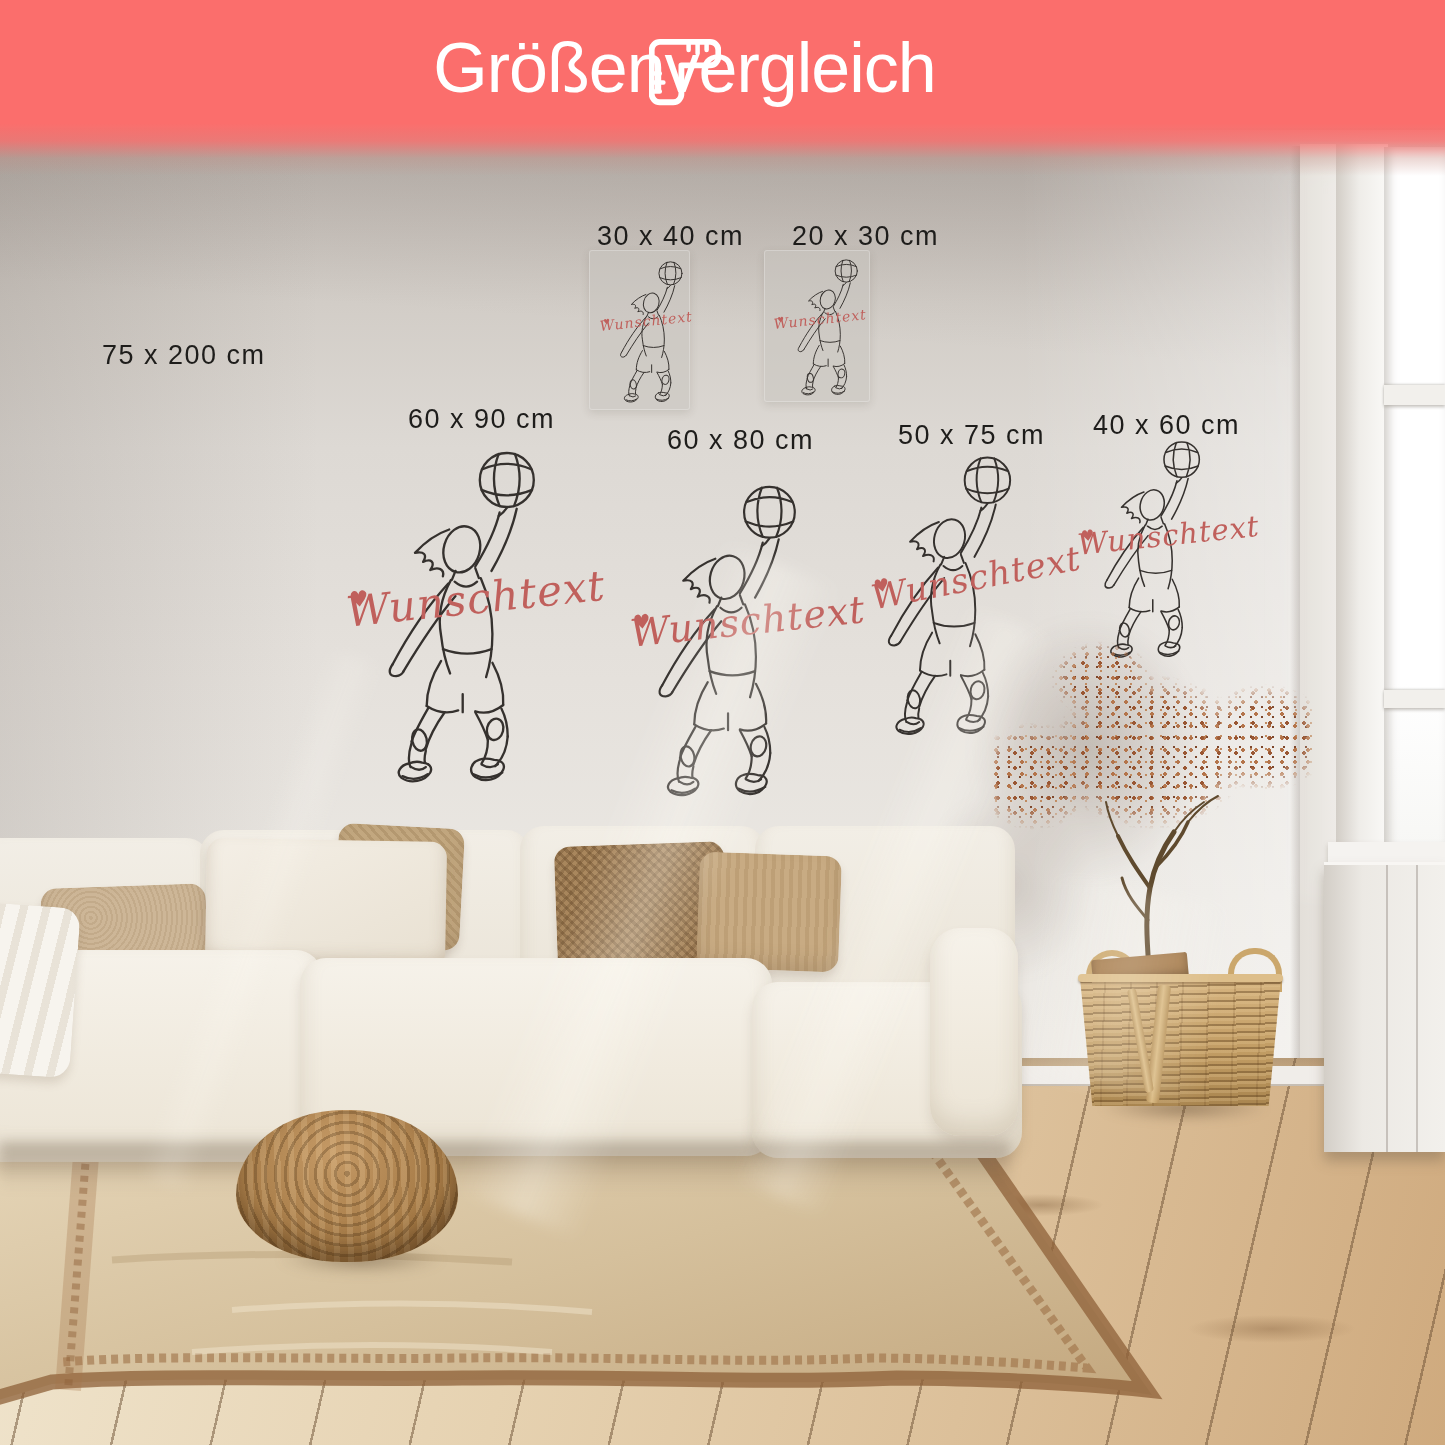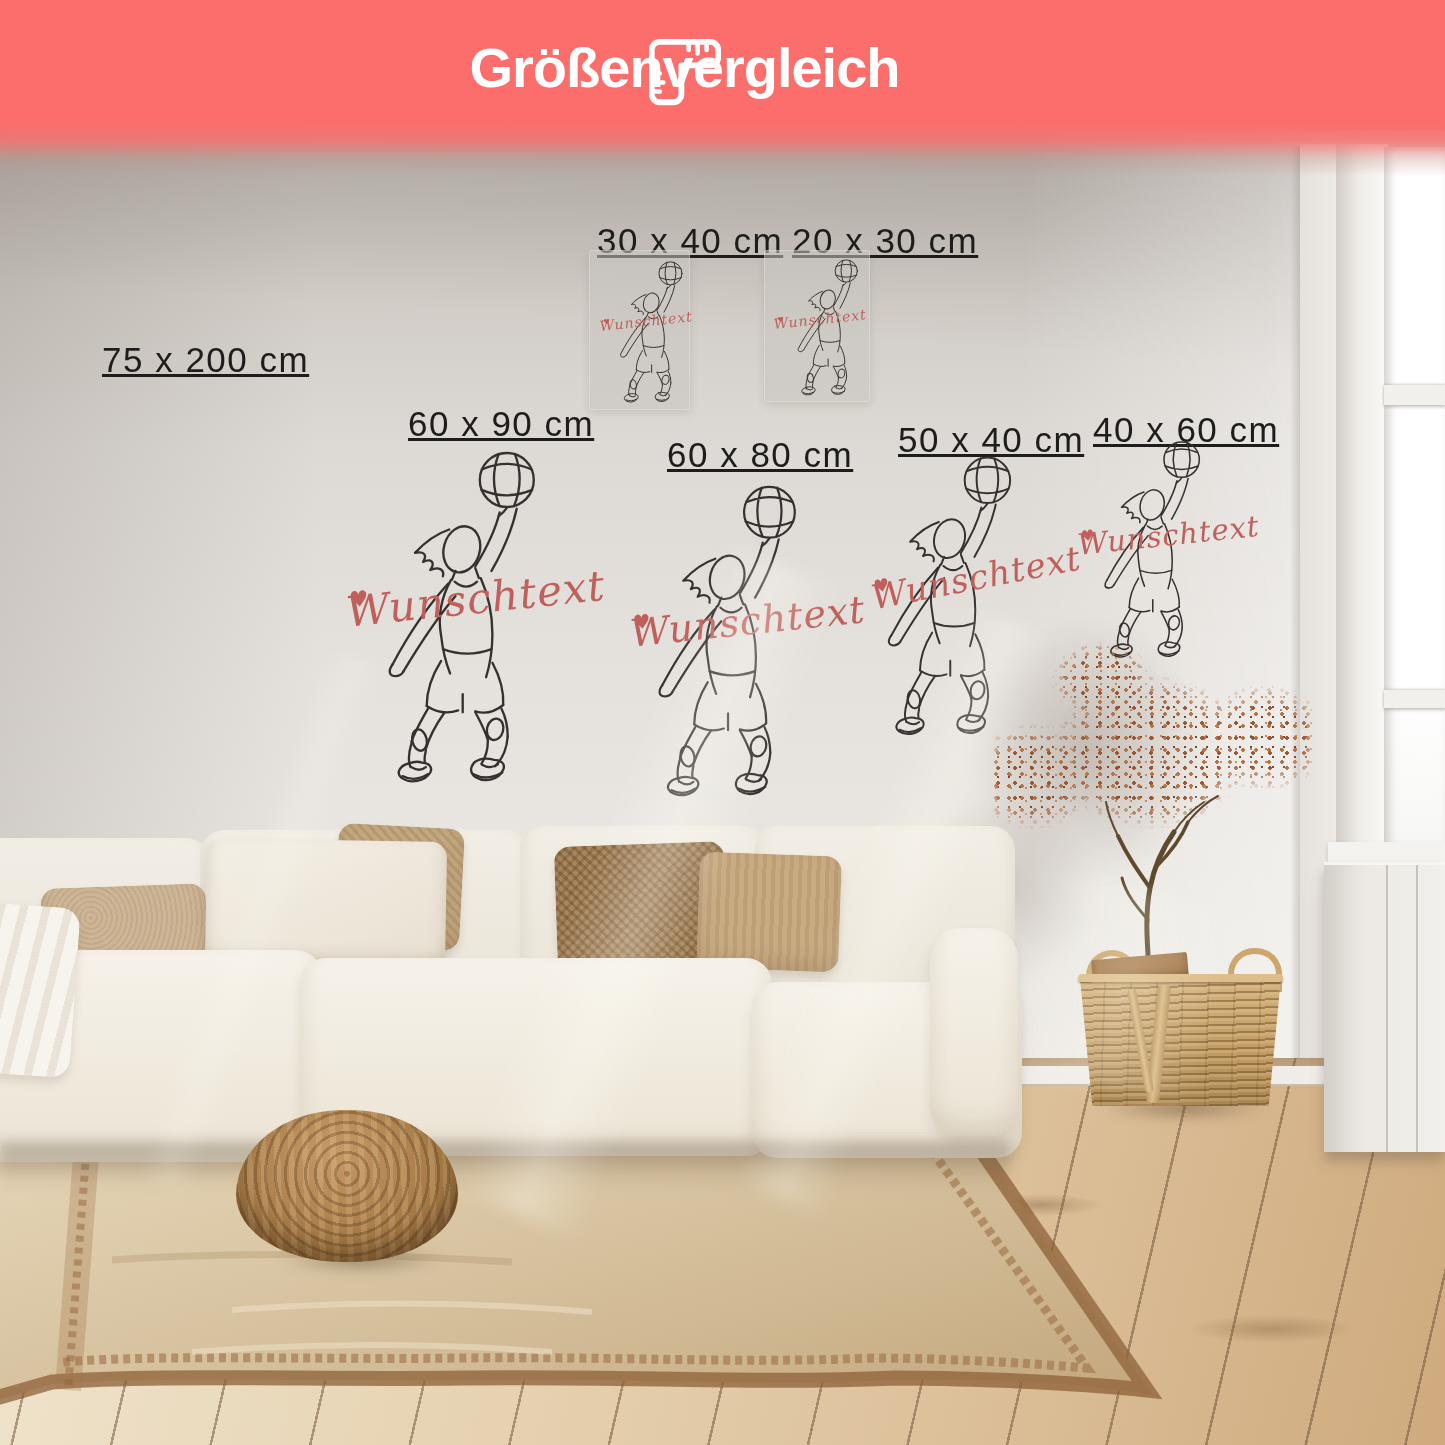--- a/index.html
+++ b/index.html
@@ -17,26 +17,26 @@
   .wall-top-shade{left:0;top:128px;width:100%;height:250px;
         background:linear-gradient(184deg,rgba(115,104,98,.25),rgba(115,104,98,0) 72%);}
 
   
   .banner{left:0;top:0;width:100%;height:176px;
         background:linear-gradient(180deg,var(--accent) 0%,var(--accent) 70%,
         rgba(250,110,108,.80) 80%,rgba(200,140,130,.35) 90%,rgba(168,156,150,0) 100%);}
   .title-row{left:0;top:22px;width:100%;height:92px;position:absolute;display:flex;
         align-items:center;justify-content:center;gap:26px;transform:translateX(-38px);}
   .title-row svg{position:static;}
-  .banner-title{position:static;color:#fff;font-size:56px;font-weight:700;
+  .banner-title{position:static;color:#fff;font-size:70px;font-weight:400;
         letter-spacing:-1px;line-height:1;}
 
   
-  .size-label{color:var(--label);font-size:35px;font-weight:500;letter-spacing:1.5px;
-        white-space:nowrap;text-decoration:underline;}
+  .size-label{color:var(--label);font-size:27px;font-weight:500;letter-spacing:1.5px;
+        white-space:nowrap;}
 
   
   .card{background:rgba(201,197,192,.55);border-radius:3px;
         box-shadow:0 3px 9px rgba(80,70,60,.14), inset 0 0 0 1px rgba(255,255,255,.25);}
 
   
   .figure{color:var(--line);}
   .figure svg{position:static;width:100%;height:100%;display:block;}
   .wtext{color:var(--script-red);font-family:"DejaVu Serif",serif;font-style:italic;
         white-space:nowrap;transform:rotate(-6deg);transform-origin:left center;
@@ -207,22 +207,22 @@
     <div class="mullion" style="top:543px;height:18px"></div>
   </div>
   <div class="sill"></div>
 
   <div class="plant-shadow"></div>
 
   <div class="size-label" style="left:102px;top:340px">75 x 200 cm</div>
   <div class="size-label" style="left:597px;top:221px">30 x 40 cm</div>
   <div class="size-label" style="left:792px;top:221px">20 x 30 cm</div>
   <div class="size-label" style="left:408px;top:404px">60 x 90 cm</div>
-  <div class="size-label" style="left:667px;top:435px">60 x 80 cm</div>
-  <div class="size-label" style="left:898px;top:420px">50 x 40 cm</div>
+  <div class="size-label" style="left:667px;top:425px">60 x 80 cm</div>
+  <div class="size-label" style="left:898px;top:420px">50 x 75 cm</div>
   <div class="size-label" style="left:1093px;top:410px">40 x 60 cm</div>
 
   <div class="card" style="left:589px;top:250px;width:101px;height:160px"></div>
   <div class="figure" style="left:612px;top:258px;width:77px;height:146px">
     <svg viewBox="0 0 200 380">
         <use href="#player"></use>
       </svg>
   </div>
   <div class="wtext" style="left:599px;top:318px;font-size:14px">
     <span>Wunschtext</span>

